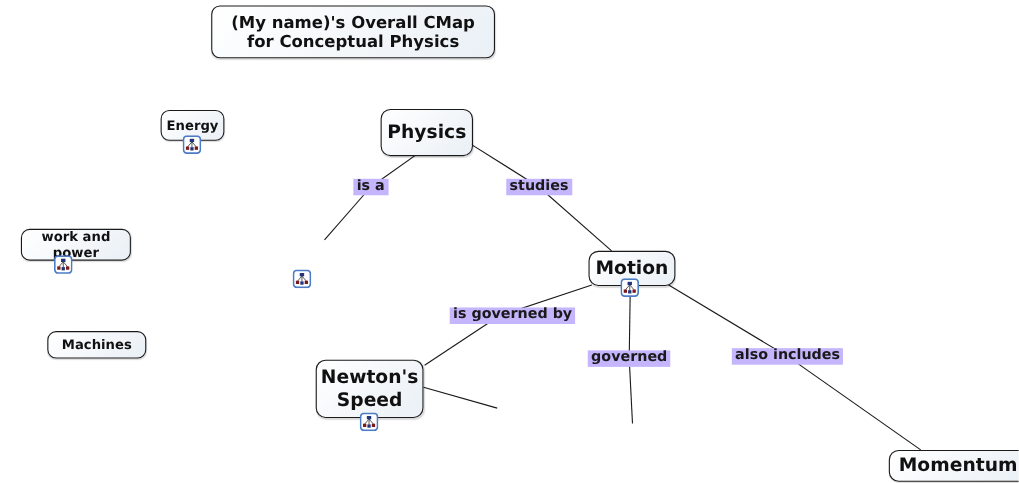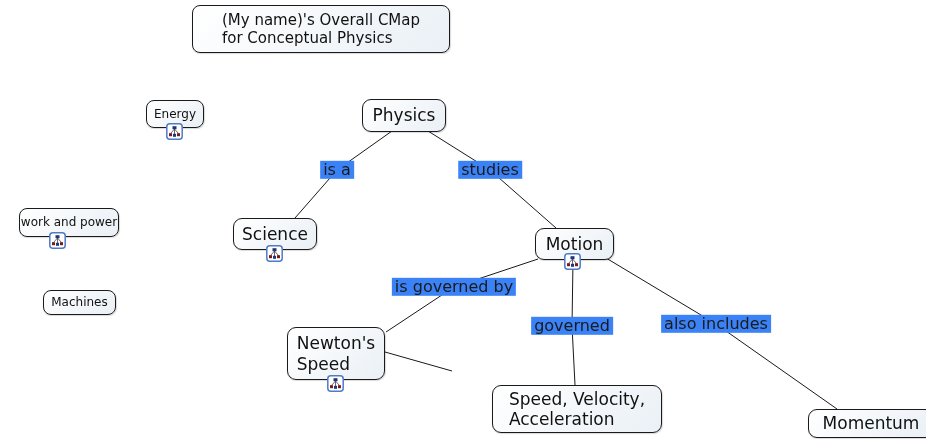--- a/index.html
+++ b/index.html
@@ -19,43 +19,46 @@
     left: 0; top: 0;
     z-index: 1;
   }
   .node {
     position: absolute;
     z-index: 3;
     box-sizing: border-box;
     display: flex;
     align-items: center;
     justify-content: center;
+    text-align: center;
     border: 1.6px solid #1a1a1a;
     border-radius: 9px;
     background: linear-gradient(135deg, #ffffff 0%, #eaf0f6 100%);
     color: #111111;
     white-space: pre-line;
     line-height: 1.2;
     box-shadow: 0.5px 1px 1px rgba(0,0,0,0.15);
     cursor: default;
+    font-weight: bold;
   }
   .node.big { font-size: 17px; }
   .node.small { font-size: 12px; border-radius: 8px; }
   .node.title { font-size: 15px; border-radius: 8px; }
   .link-label {
     position: absolute;
     z-index: 2;
     transform: translate(-50%, -50%);
-    background: #3b82f6;
+    background: #c4b5fd;
     color: #1a1a1a;
-    font-size: 16px;
+    font-size: 13px;
     line-height: 1.15;
     padding: 0 3px;
     white-space: pre-line;
     text-align: center;
+    font-weight: bold;
   }
   .map-icon {
     position: absolute;
     z-index: 4;
     width: 17px;
     height: 17px;
   }
 </style>
 </head>
 <body>
@@ -73,44 +76,41 @@
       <line x1="573" y1="260" x2="572" y2="326"></line>
       <line x1="572" y1="326" x2="575" y2="385"></line>
       <line x1="606" y1="258" x2="716" y2="324"></line>
       <line x1="716" y1="324" x2="837" y2="409"></line>
       <line x1="385" y1="352" x2="452" y2="371"></line>
     </g>
   </svg>
 
   <span class="link-label" style="left:337px; top:170px;">is a</span>
   <span class="link-label" style="left:490px; top:170px;text-align:right;">studies</span>
-  <span class="link-label" style="left:454px; top:287px;">is governed by</span>
+  <span class="link-label" style="left:466px; top:287px;">is governed by</span>
   <span class="link-label" style="left:572px; top:326px;">governed</span>
   <span class="link-label" style="left:716px; top:324px;">also includes</span>
 
   <div class="node title" style="left:192px; top:5px; width:258px; height:48px;">(My name)'s Overall CMap
 for Conceptual Physics</div>
 
   <div class="node small" style="left:146px; top:100px; width:58px; height:28px;">Energy</div>
 
-  <div class="node big" style="left:362px; top:99px; width:84px; height:33px;">Physics</div>
+  <div class="node big" style="left:346px; top:99px; width:84px; height:43px;">Physics</div>
 
   <div class="node small" style="left:19px; top:208px; width:100px; height:29px;">work and power</div>
 
-  <div class="node big" style="left:233px; top:218px; width:84px; height:32px;">Science</div>
 
   <div class="node big" style="left:535px; top:228px; width:79px; height:32px;">Motion</div>
 
-  <div class="node small" style="left:43px; top:290px; width:73px; height:25px;">Machines</div>
+  <div class="node small" style="left:43px; top:301px; width:90px; height:25px;">Machines</div>
 
   <div class="node big" style="left:287px; top:327px; width:98px; height:53px;">Newton's
 Speed</div>
 
-  <div class="node big" style="left:492px; top:385px; width:170px; height:48px;">Speed, Velocity,
-Acceleration</div>
 
   <div class="node big" style="left:808px; top:409px; width:126px; height:29px;">Momentum</div>
 
   <svg class="map-icon" style="left:166px; top:123px;" viewBox="0 0 17 17">
     <rect x="0.8" y="0.8" width="15.4" height="15.4" rx="3" fill="#ffffff" stroke="#4d7cc7" stroke-width="1.5"></rect>
     <g stroke="#444444" stroke-width="0.8" fill="none">
       <line x1="8.5" y1="6" x2="4.5" y2="10.5"></line>
         <line x1="8.5" y1="6" x2="8.5" y2="11"></line>
         <line x1="8.5" y1="6" x2="12.5" y2="10.5"></line>
     </g>

